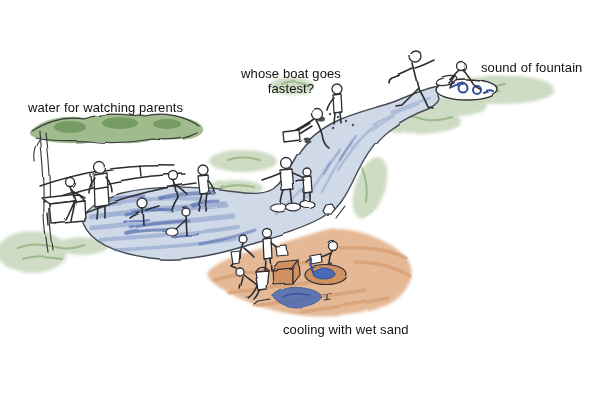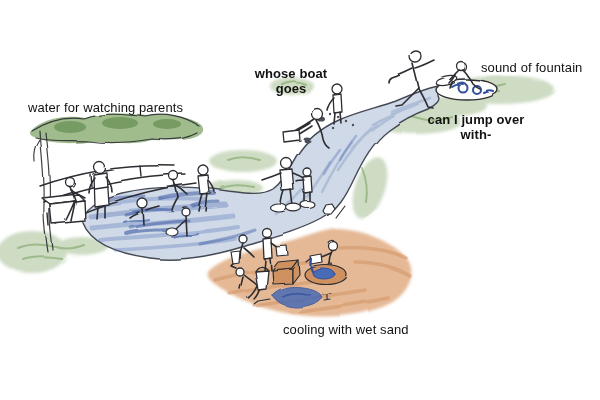--- a/index.html
+++ b/index.html
@@ -1,21 +1,21 @@
 <!DOCTYPE html>
 <html><head>
 <meta charset="utf-8">
 <style>
   html,body{margin:0;padding:0;background:#ffffff;}
   .stage{position:relative;width:600px;height:400px;background:#ffffff;overflow:hidden;
          font-family:"Liberation Sans","DejaVu Sans",sans-serif;}
   .stage svg{position:absolute;left:0;top:0;}
   .label{position:absolute;font-size:13px;line-height:1.18;color:#121212;
          white-space:nowrap;z-index:5;letter-spacing:.1px;text-align:right;}
-  .label.center{text-align:center;white-space:normal;font-weight:bold;}
+  .label.center{text-align:center;white-space:normal;}
   .label span{display:block;}
 </style>
 </head>
 <body>
 
 <div class="stage">
 
 <svg width="600" height="400" viewBox="0 0 600 400">
   <defs>
     <filter id="wobble" x="-6%" y="-6%" width="112%" height="112%">
@@ -283,20 +283,20 @@
       <path opacity="0.85" stroke="#32509e" stroke-width="1" d="M272,295 C278,288 290,285 302,287 C312,288 320,292 322,297 C318,303 308,307 296,307 C285,307 276,302 272,295 Z" fill="#4a6ab4"></path>
       <path d="M282,296 C290,292 300,292 310,295" fill="none" stroke="#2c479c" stroke-width="1.5" opacity="0.7"></path>
     </g>
 
   </g>
 </svg>
 
 <div class="label" style="left:28px;top:100px">water for watching parents</div>
 <div class="label center" style="left:240px;top:66px;width:102px">
   <span>whose boat goes</span>
+  <span>fastest?</span>
 </div>
 <div class="label" style="left:481px;top:60px">sound of fountain</div>
 <div class="label center" style="left:413px;top:112px;width:126px">
-  <span>can I jump over with-</span>
 </div>
 <div class="label" style="left:283px;top:322px">cooling with wet sand</div>
 
 </div>
 
 </body></html>

